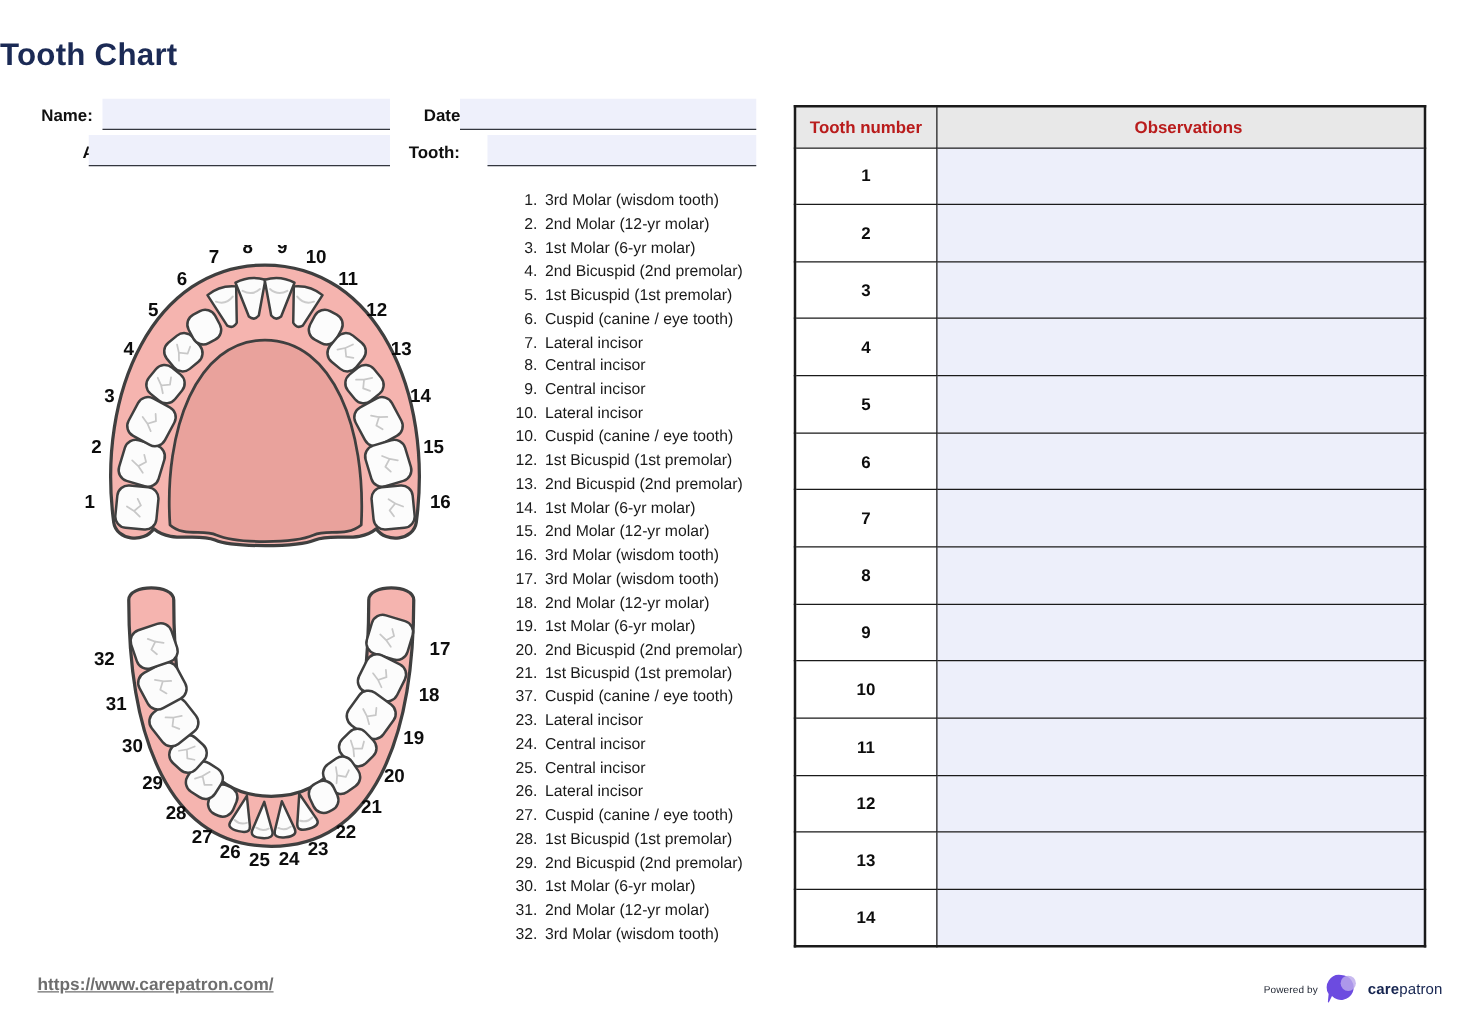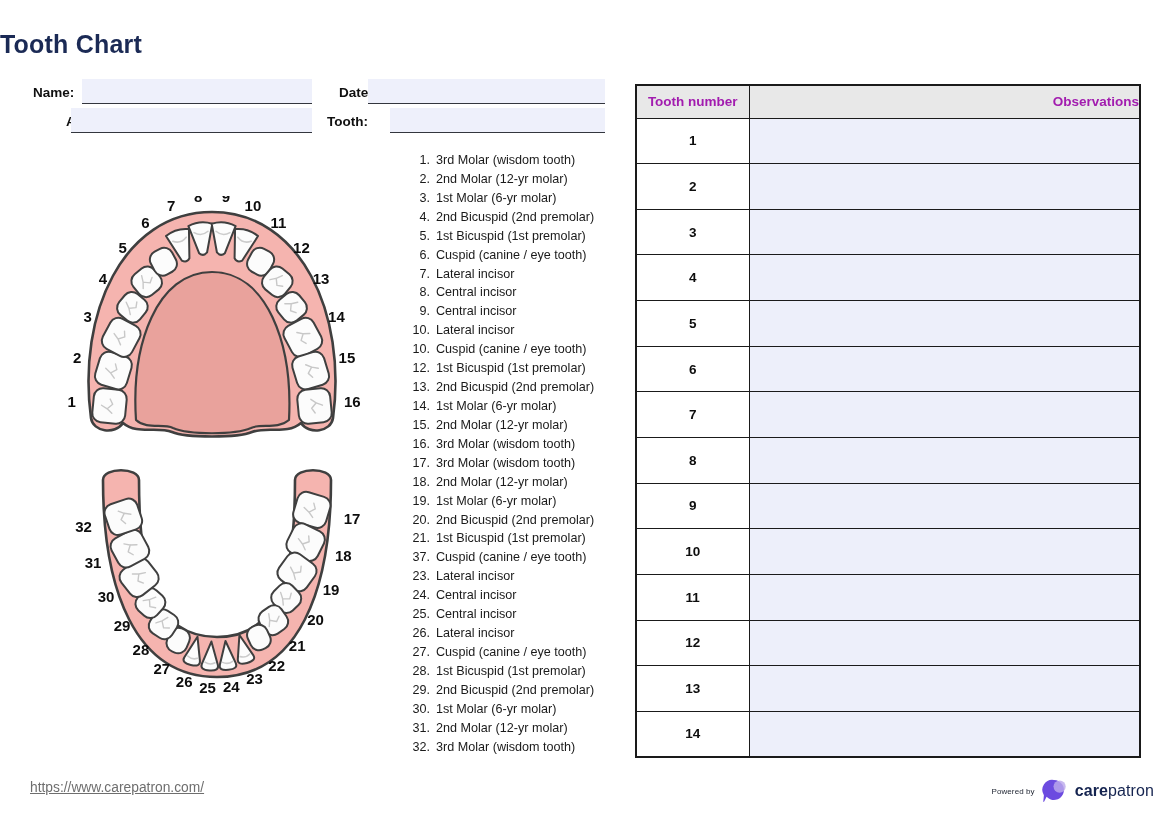--- a/index.html
+++ b/index.html
@@ -45,34 +45,34 @@
   .tooth-num{font:700 15px "Liberation Sans",sans-serif;fill:#0d0d0d;}
   
   #tooth-list{position:absolute;left:404px;top:151px;width:230px;}
   .tl-row{display:flex;height:18.93px;line-height:18.93px;font-size:12.6px;color:#1a1a1a;}
   .tl-num{width:26px;text-align:right;flex:none;}
   .tl-name{padding-left:6px;white-space:nowrap;}
   
   #obs-table-wrap{position:absolute;left:635px;top:84px;width:506px;}
   table{border-collapse:collapse;width:506px;table-layout:fixed;border:2.5px solid #1a1a1a;}
   th,td{border:1.5px solid #1a1a1a;font-family:"Liberation Sans",sans-serif;}
-  th{height:33px;background:var(--header-bg);font-size:13.5px;font-weight:700;color:#a21caf;}
+  th{height:33px;background:var(--header-bg);font-size:13.5px;font-weight:700;color:#b91c1c;}
   th.col-num{width:113px;text-align:center;}
-  th.col-obs{text-align:right;padding-left:13px;}
+  th.col-obs{text-align:center;padding-left:13px;}
   tbody tr{height:45.65px;}
   td.cell-num{background:#ffffff;text-align:center;font-size:13.5px;font-weight:700;color:#0d0d0d;}
   td.cell-obs{background:var(--obs-fill);font-size:13px;padding:4px 8px;color:#101010;}
   
   #footer-link{
     position:absolute;left:30px;top:780px;font-size:13.8px;
-    color:var(--link-gray);text-decoration:underline;cursor:pointer;
+    color:var(--link-gray);text-decoration:underline;cursor:pointer;font-weight:bold;
   }
   #powered-by{position:absolute;right:14px;top:778px;display:flex;align-items:center;gap:7px;height:26px;}
   #powered-by .pb-label{font-size:8px;color:#1d2330;letter-spacing:.1px;}
-  #powered-by .brand{font-size:16px;color:var(--navy);letter-spacing:.1px;text-align:center;}
+  #powered-by .brand{font-size:12px;color:var(--navy);letter-spacing:.1px;text-align:center;}
   #powered-by .brand b{font-weight:700;}
 </style>
 </head>
 <body>
 
 <div class="page-title">Tooth Chart</div>
 
 <label class="f-label" id="lbl-name">Name:</label>
 <input class="f-input" id="in-name" value="" style="">
 <label class="f-label" id="lbl-date">Date:</label>

